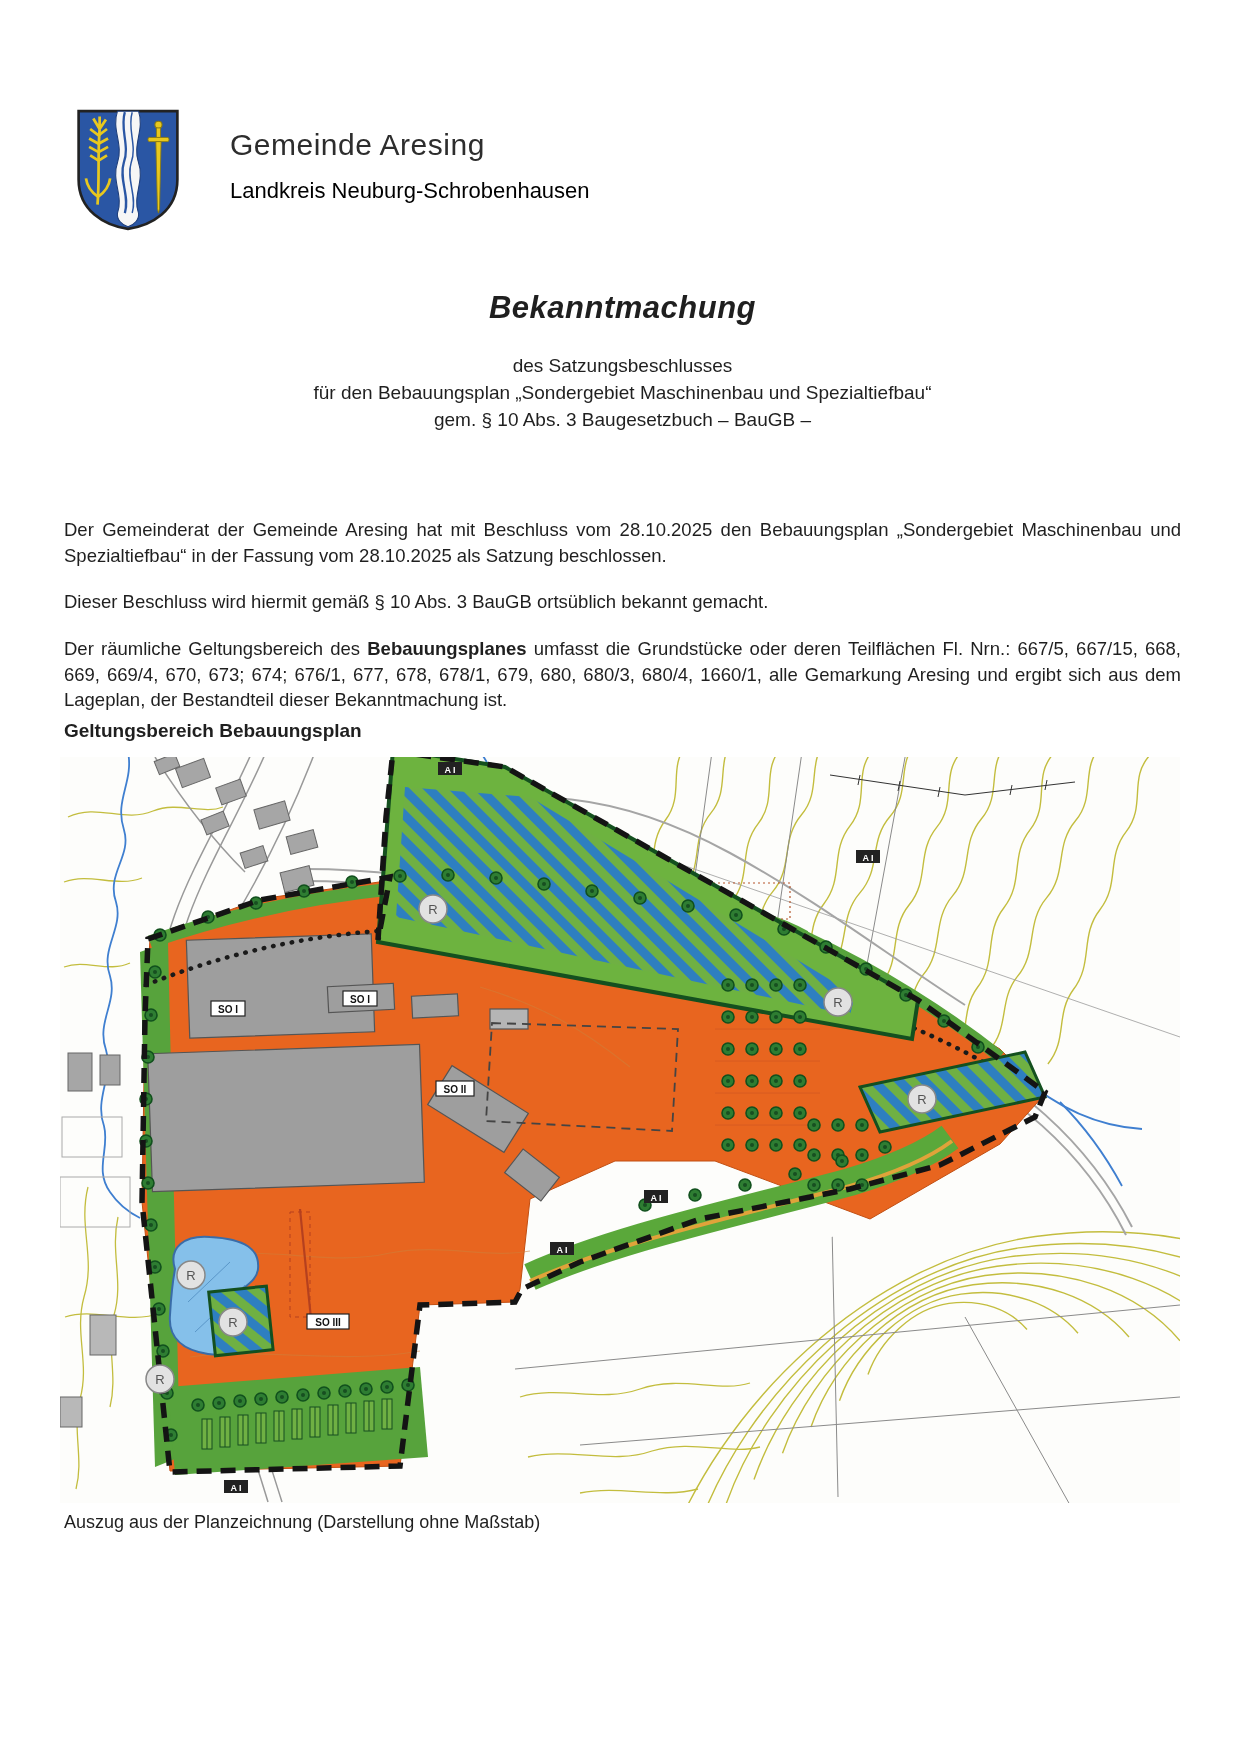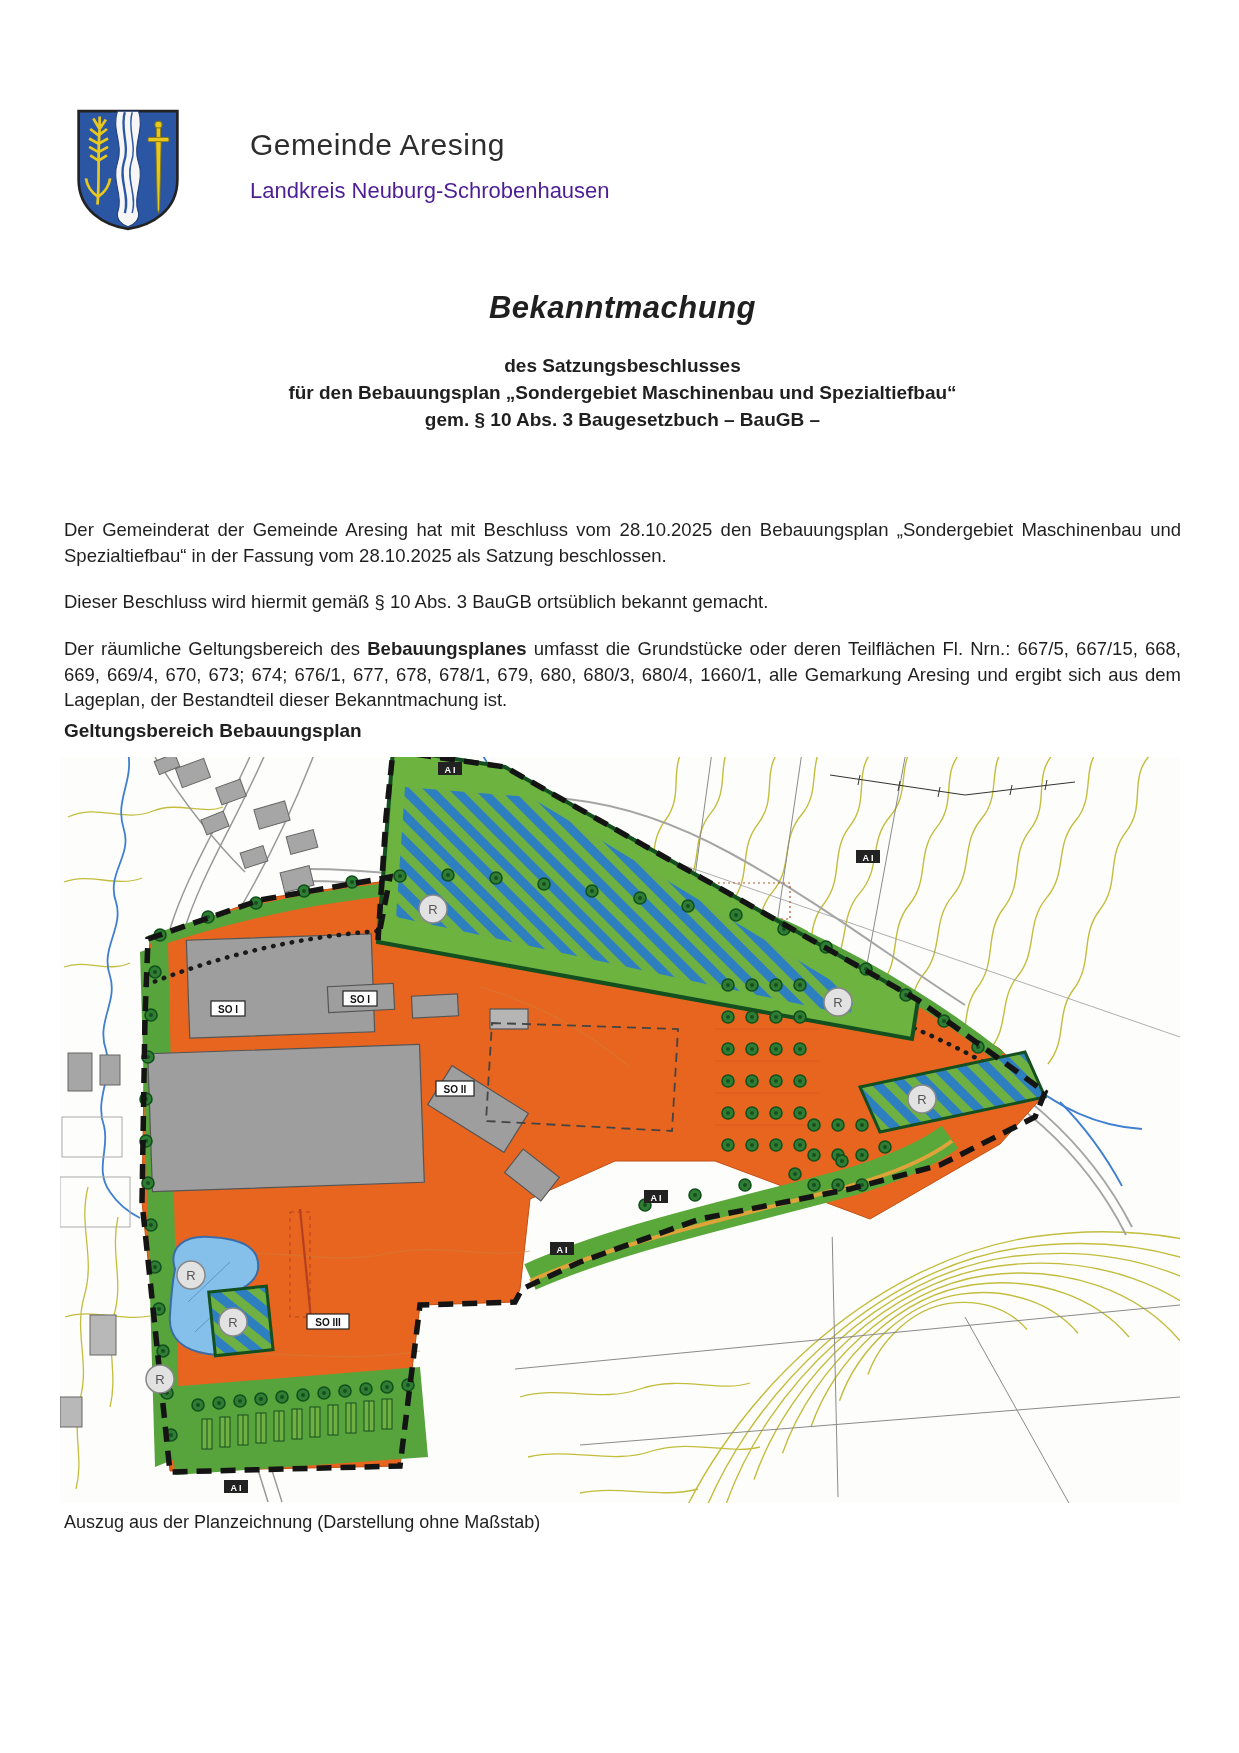--- a/index.html
+++ b/index.html
@@ -1,24 +1,24 @@
 <!DOCTYPE html>
 <html><head>
 <meta charset="utf-8">
 <style>
   html,body{margin:0;padding:0;background:#e8e8e8;}
   .page{position:relative;width:1239px;height:1753px;background:#ffffff;margin:0 auto;
         font-family:"Liberation Sans", sans-serif;color:#1f1f1f;overflow:hidden;}
   .crest{position:absolute;left:75px;top:108px;width:106px;height:124px;}
-  .head-titles{position:absolute;left:230px;top:128px;margin-left:20px;}
+  .head-titles{position:absolute;left:230px;top:128px;}
   .head-title{font-size:30px;color:#2d2d2d;letter-spacing:.5px;}
-  .head-sub{font-size:22px;color:#4c1d95;margin-top:16px;}
+  .head-sub{font-size:22px;color:#000000;margin-top:16px;}
   .center-block{position:absolute;left:64px;width:1117px;text-align:center;}
   .main-title{top:290px;font-size:31px;font-weight:bold;font-style:italic;letter-spacing:.5px;}
-  .sub-heading{top:352px;font-size:19px;font-weight:bold;line-height:27px;}
+  .sub-heading{top:352px;font-size:19px;font-weight:normal;line-height:27px;}
   .para{position:absolute;left:64px;width:1117px;text-align:justify;font-size:18.5px;line-height:1.38;margin-top:29px;}
   .p1{top:488px;}
   .p2{top:560px;}
   .p3{top:607px;}
   .section-heading{position:absolute;left:64px;top:720px;font-size:19px;font-weight:bold;}
   .map-wrap{position:absolute;left:60px;top:757px;width:1120px;height:746px;}
   .map-caption{position:absolute;left:64px;top:1512px;font-size:18px;text-align:right;}
   .page-footer{position:absolute;left:0;top:1588px;width:1239px;text-align:center;font-size:15.5px;color:#2a2a2a;}
   svg text{font-family:"Liberation Sans", sans-serif;}
 </style>

